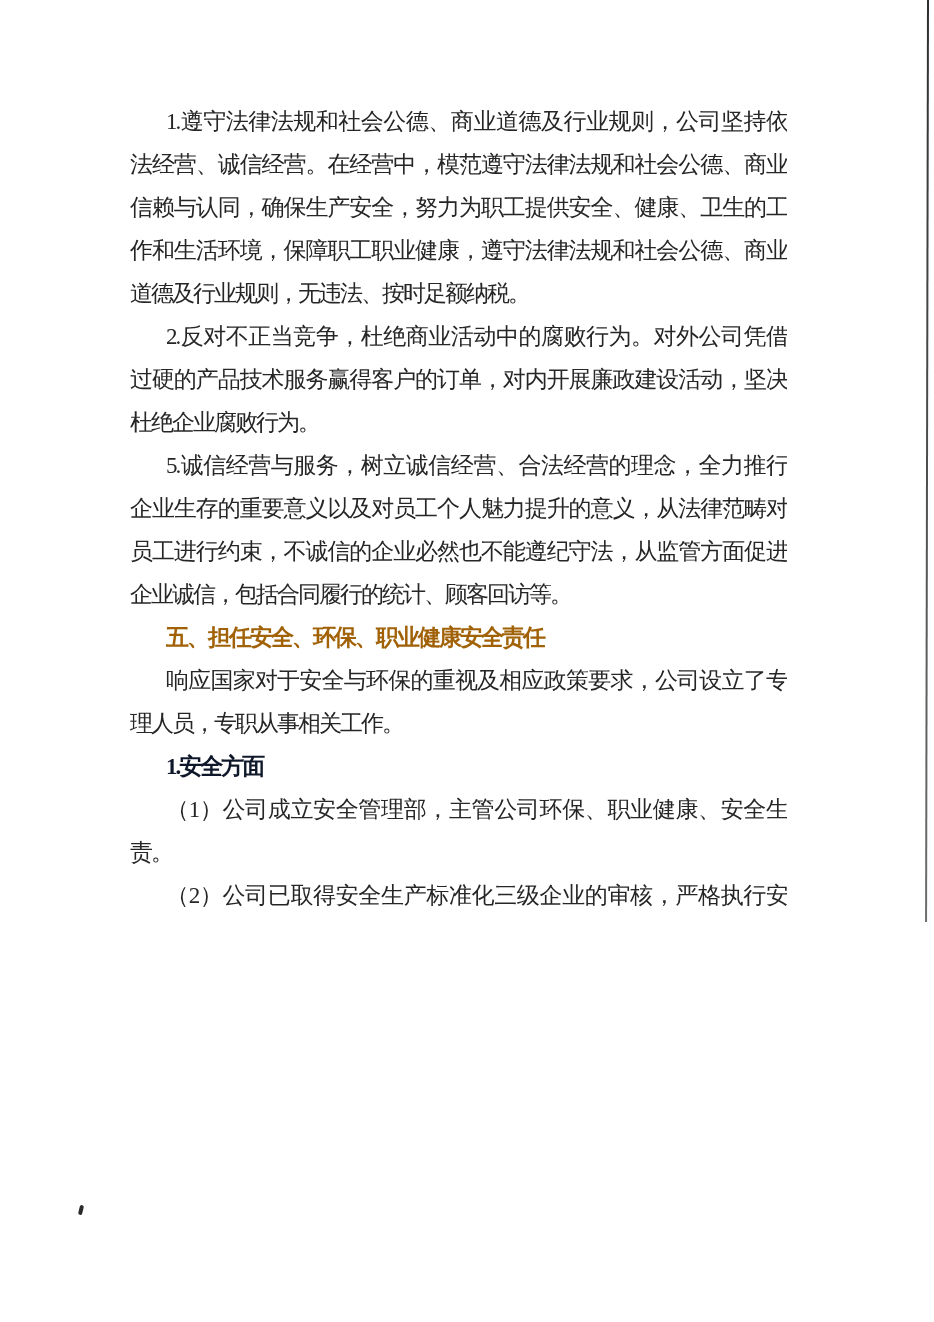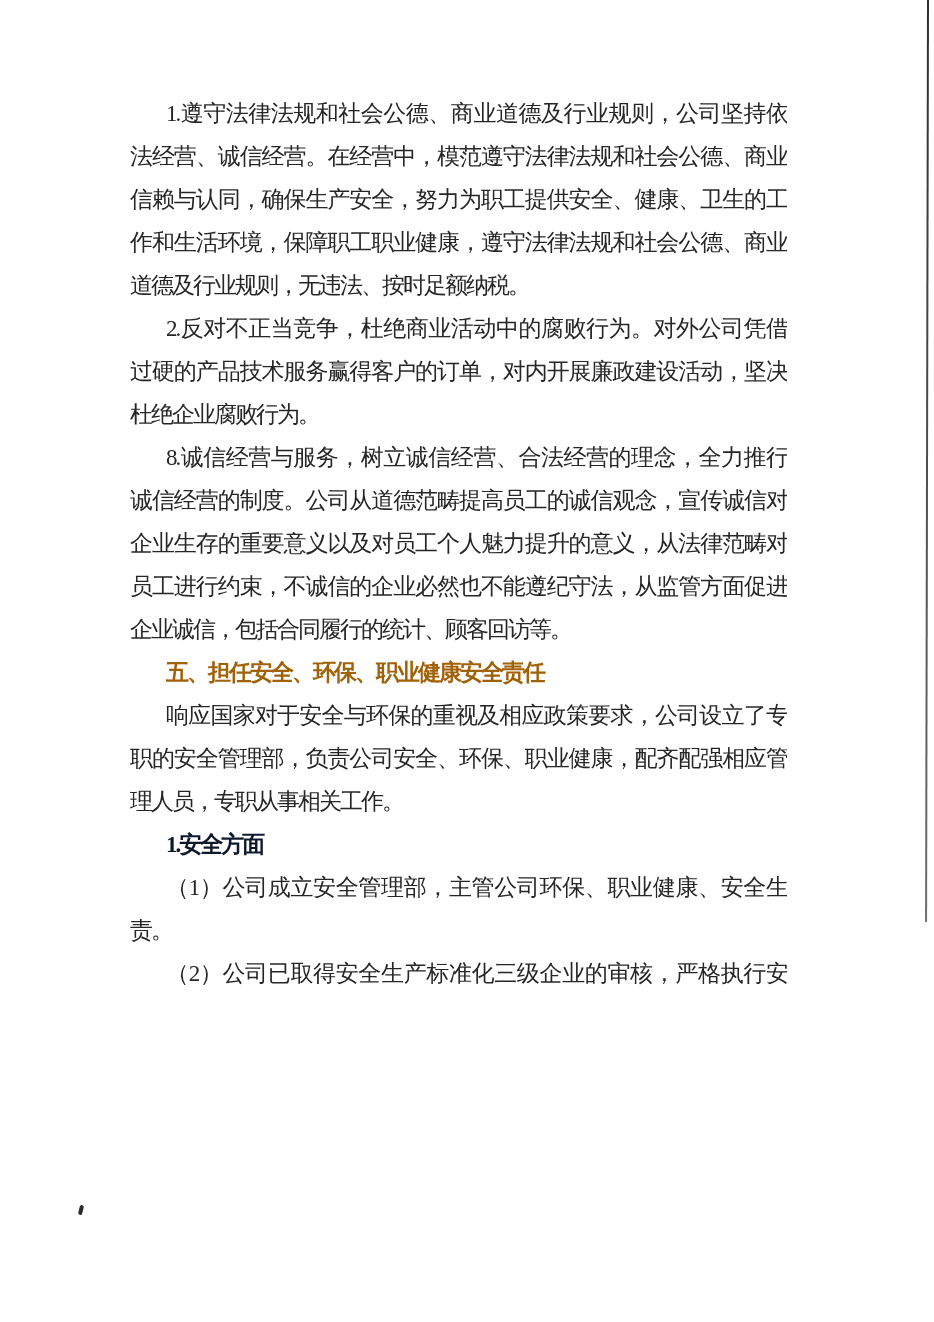--- a/index.html
+++ b/index.html
@@ -11,21 +11,21 @@
     position: relative;
     width: 934px;
     height: 1322px;
     background: #ffffff;
     overflow: hidden;
     font-family: "Liberation Serif", "DejaVu Serif", serif;
   }
   .textblock {
     position: absolute;
     left: 130px;
-    top: 92px;
+    top: 100px;
     width: 657px;
     color: #262626;
   }
   .line {
     height: 43px;
     line-height: 43px;
     font-size: 23px;
     letter-spacing: -2px;
     text-align: justify;
     text-align-last: left;
@@ -66,28 +66,26 @@
 <div class="page">
   <div class="textblock" id="textblock" style="color: rgb(38, 38, 38);">
       <div class="line fill indent">1.遵守法律法规和社会公德、商业道德及行业规则，公司坚持依</div>
       <div class="line fill">法经营、诚信经营。在经营中，模范遵守法律法规和社会公德、商业</div>
       <div class="line fill">信赖与认同，确保生产安全，努力为职工提供安全、健康、卫生的工</div>
       <div class="line fill">作和生活环境，保障职工职业健康，遵守法律法规和社会公德、商业</div>
       <div class="line">道德及行业规则，无违法、按时足额纳税。</div>
       <div class="line fill indent">2.反对不正当竞争，杜绝商业活动中的腐败行为。对外公司凭借</div>
       <div class="line fill">过硬的产品技术服务赢得客户的订单，对内开展廉政建设活动，坚决</div>
       <div class="line">杜绝企业腐败行为。</div>
-      <div class="line fill indent">8.诚信经营与服务，树立诚信经营、合法经营的理念，全力推行</div>
-      <div class="line fill">诚信经营的制度。公司从道德范畴提高员工的诚信观念，宣传诚信对</div>
+      <div class="line fill indent">5.诚信经营与服务，树立诚信经营、合法经营的理念，全力推行</div>
       <div class="line fill">企业生存的重要意义以及对员工个人魅力提升的意义，从法律范畴对</div>
       <div class="line fill">员工进行约束，不诚信的企业必然也不能遵纪守法，从监管方面促进</div>
       <div class="line">企业诚信，包括合同履行的统计、顾客回访等。</div>
       <div class="line indent bold" style="color: #a16207;">五、担任安全、环保、职业健康安全责任</div>
       <div class="line fill indent">响应国家对于安全与环保的重视及相应政策要求，公司设立了专</div>
-      <div class="line fill">职的安全管理部，负责公司安全、环保、职业健康，配齐配强相应管</div>
       <div class="line">理人员，专职从事相关工作。</div>
       <div class="line indent bold" style="color: #0f172a;">1.安全方面</div>
       <div class="line fill indent">（1）公司成立安全管理部，主管公司环保、职业健康、安全生</div>
       <div class="line">责。</div>
       <div class="line fill indent">（2）公司已取得安全生产标准化三级企业的审核，严格执行安</div>
     </div>
   <div class="scanline" id="scanline" style="background: linear-gradient(rgb(46, 46, 46), rgb(110, 110, 110));"></div>
   <div class="stray" id="stray" style="background: rgb(42, 42, 42);"></div>
 </div>
 

